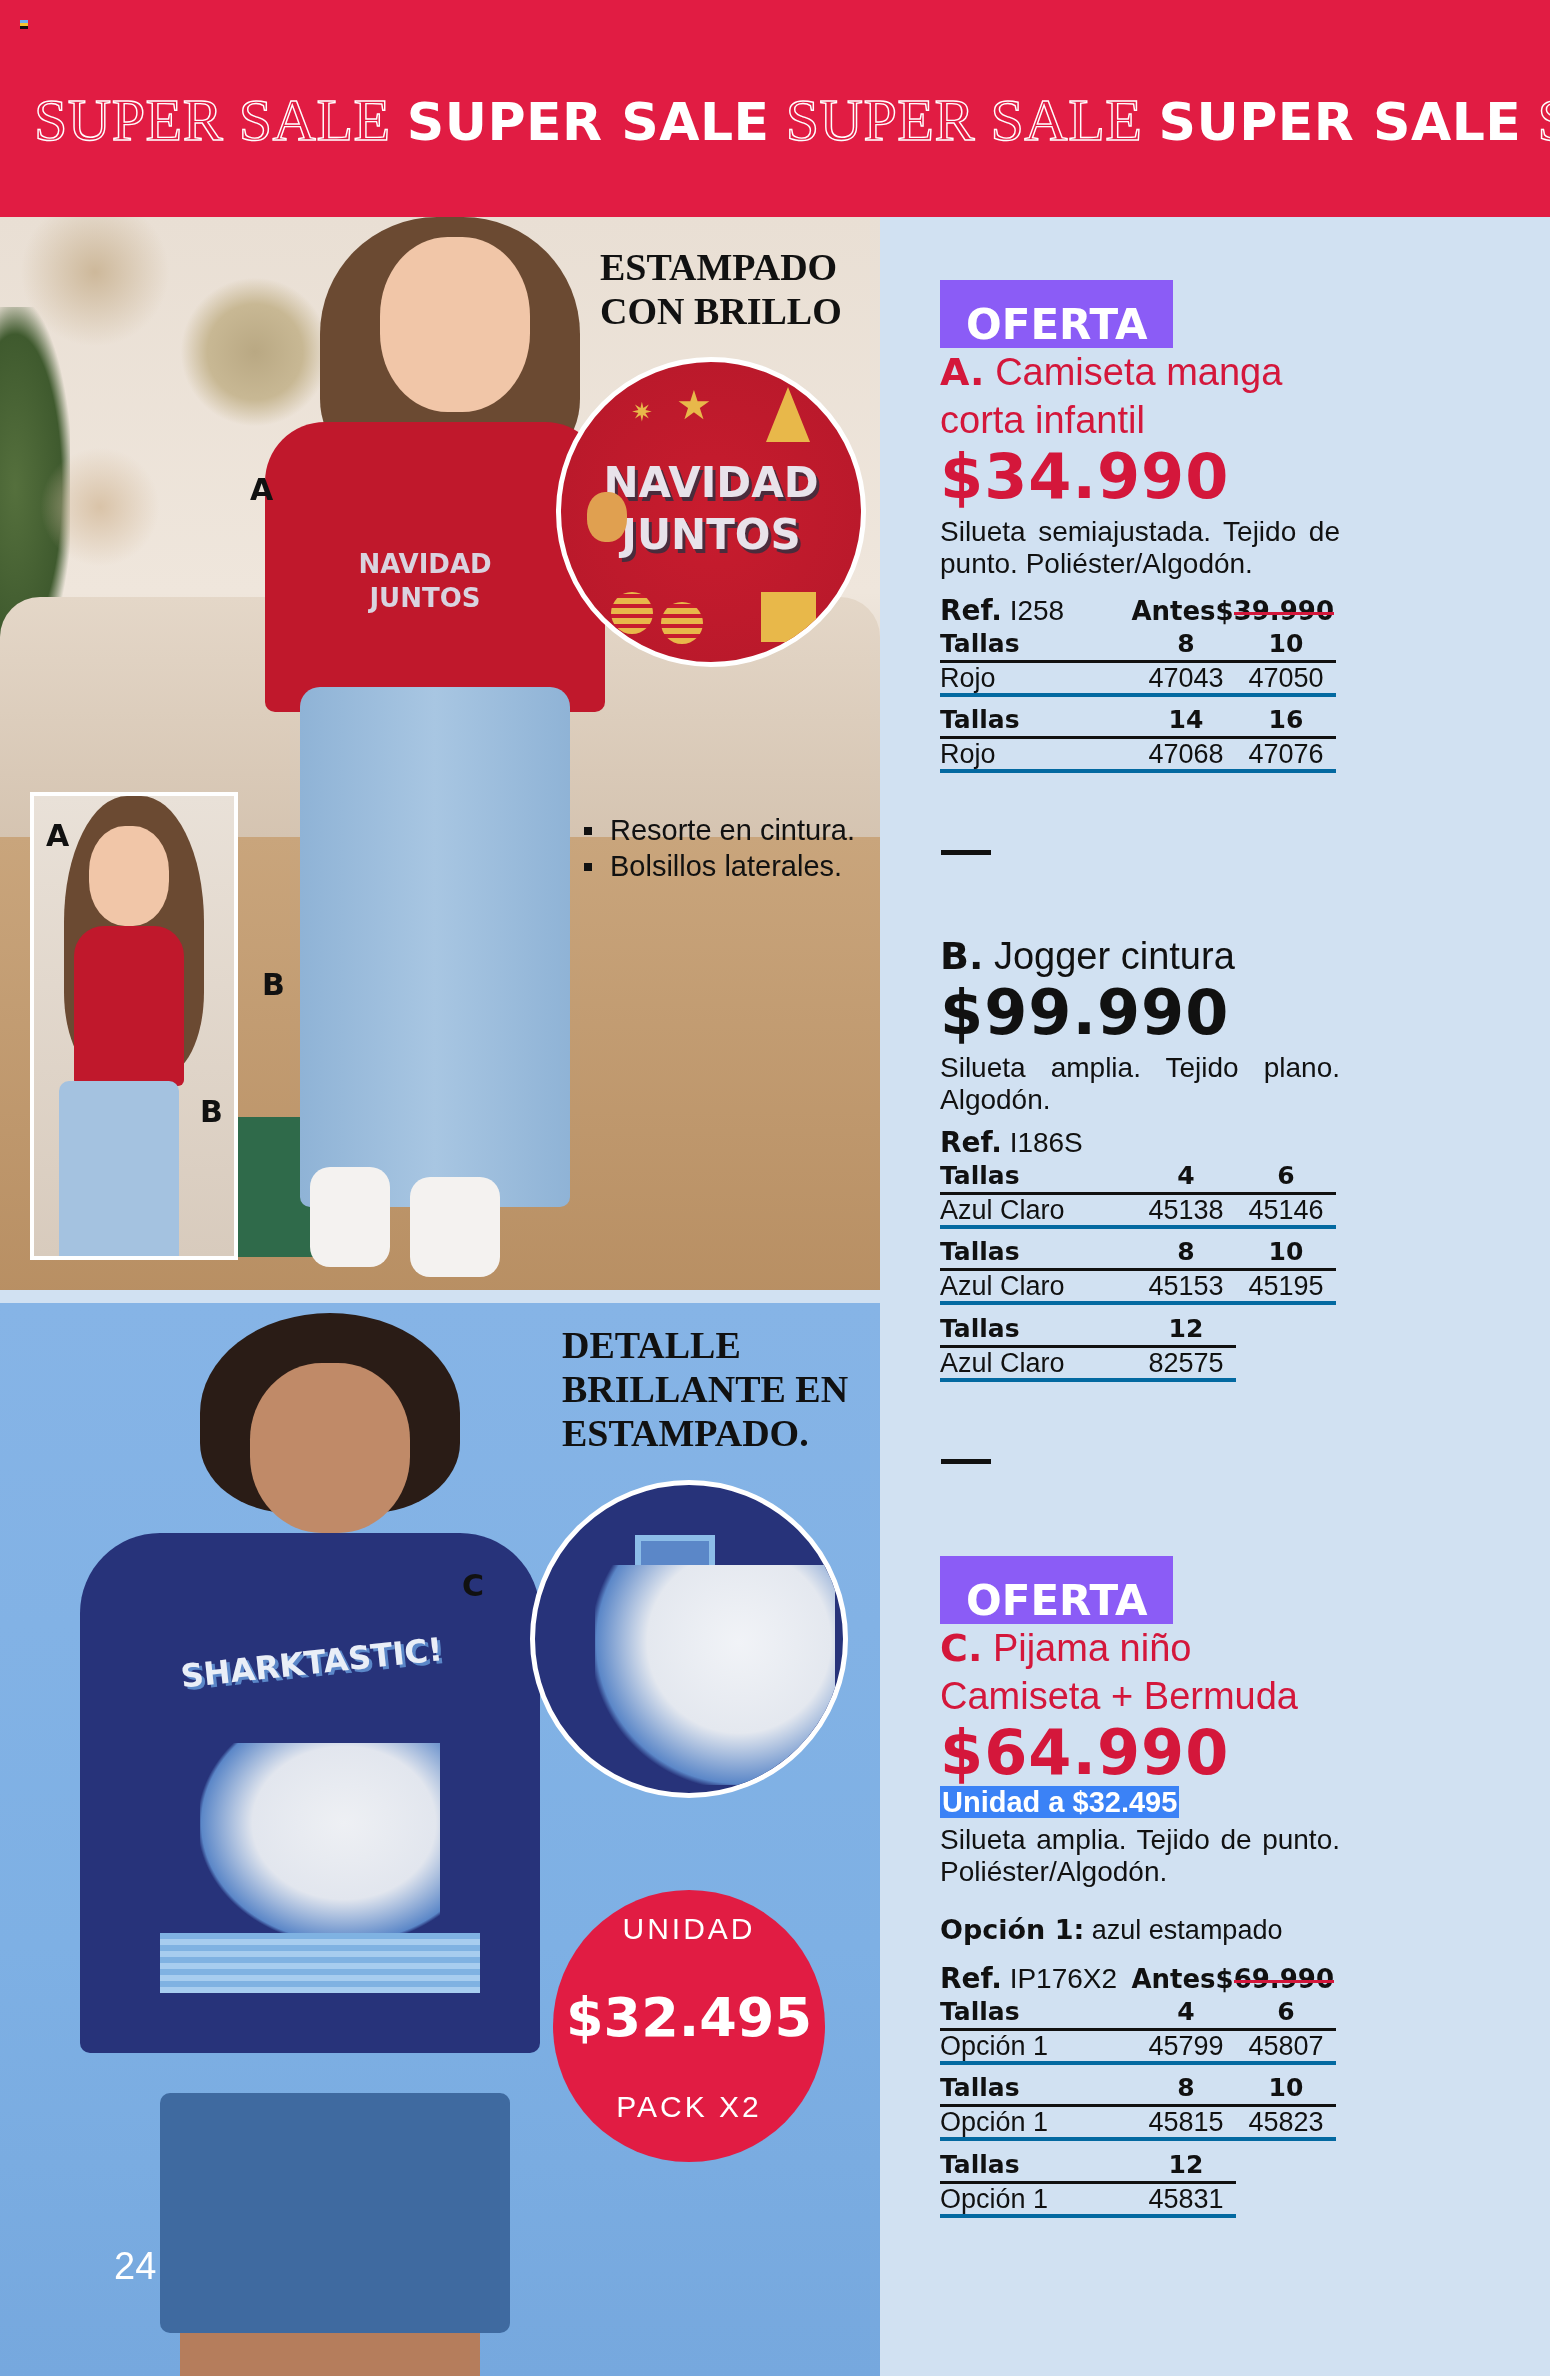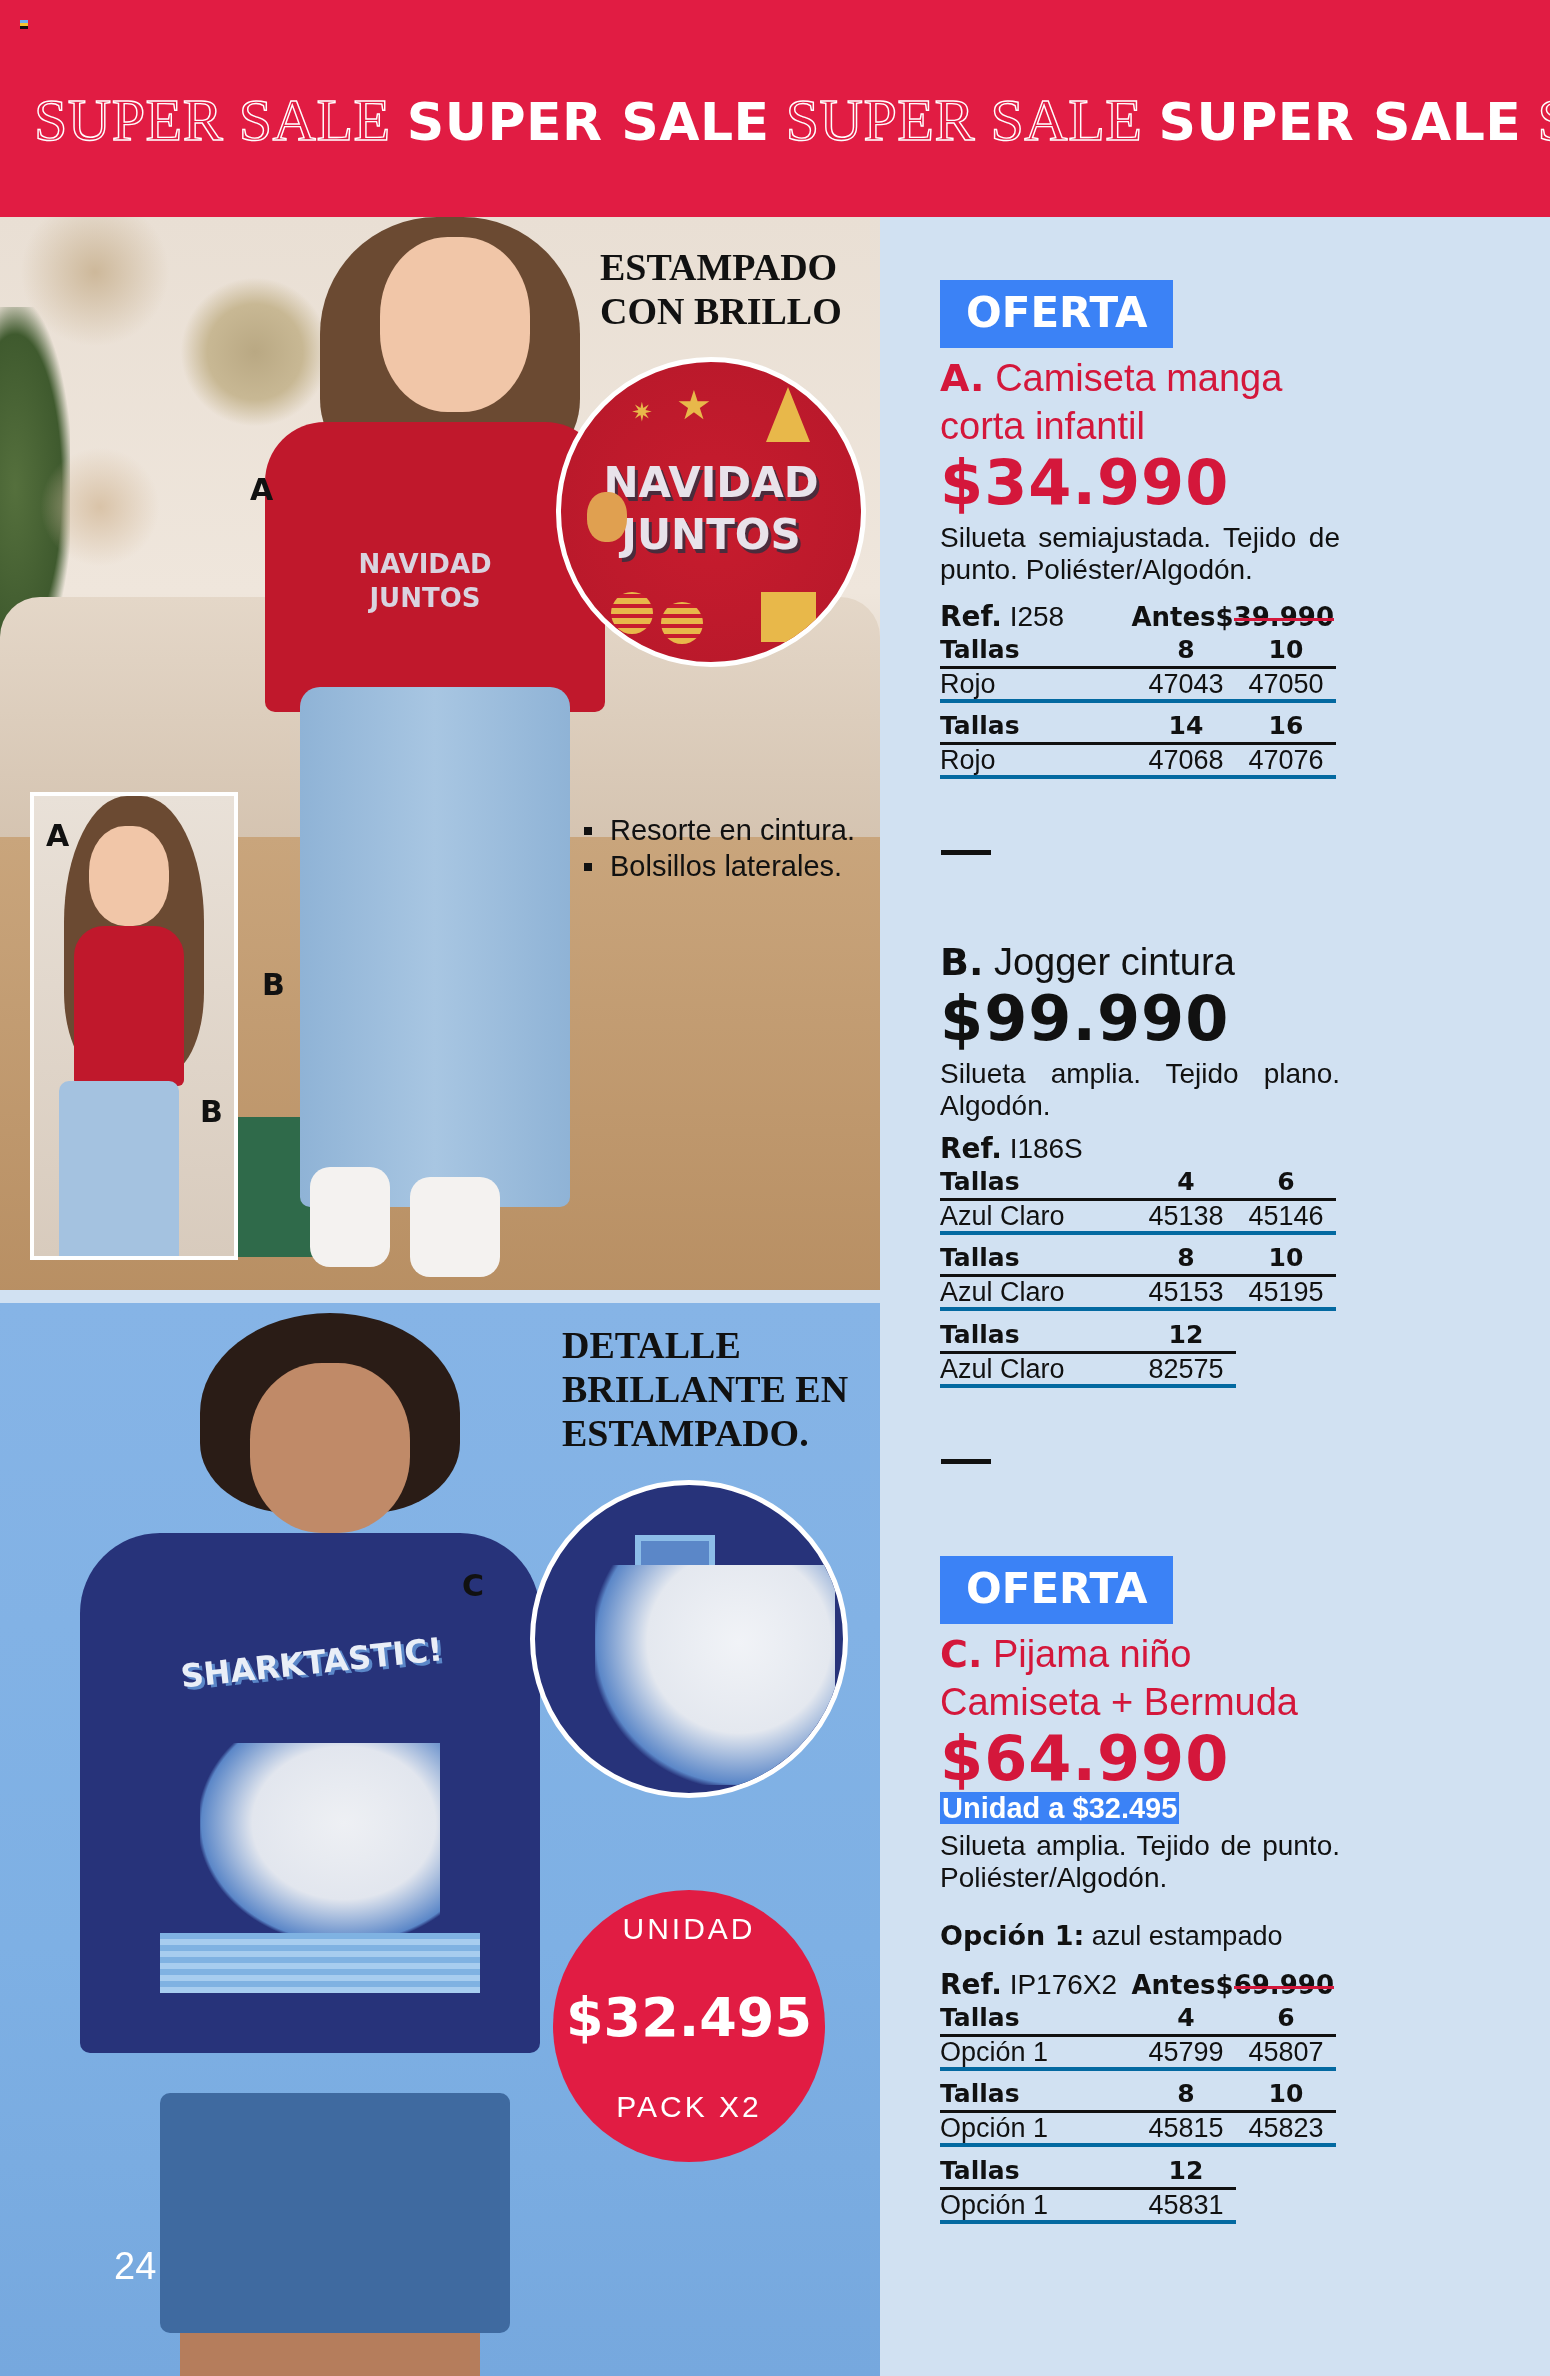--- a/index.html
+++ b/index.html
@@ -26,22 +26,22 @@
   .bullets li { position:relative; padding-left:30px; }
   .bullets li::before { content:""; position:absolute; left:4px; top:15px; width:8px; height:8px; background:#111; }
 
   .circle { position:absolute; border-radius:50%; border:5px solid #fff; overflow:hidden; }
   .price-burst { position:absolute; border-radius:50%; background:#e11c43; color:#fff; text-align:center; font-family:"DejaVu Sans", sans-serif; }
 
   .page-num { position:absolute; left:114px; top:2245px; color:#fff; font-size:38px; font-family:"Liberation Sans", sans-serif; }
 
   
   .col { position:absolute; left:940px; width:400px; color:#111; }
-  .oferta { display:inline-block; background:#3b82f6; color:#fff; font-family:"DejaVu Sans", sans-serif; font-weight:bold; font-size:42px; line-height:66px; height:68px; padding:0 26px; }
-  .title { font-size:38px; line-height:48px; margin-top:6px; }
+  .oferta { display:inline-block; background:#8b5cf6; color:#fff; font-family:"DejaVu Sans", sans-serif; font-weight:bold; font-size:42px; line-height:66px; height:68px; padding:12px 26px; }
+  .title { font-size:38px; line-height:48px; }
   .title b { font-family:"DejaVu Sans", sans-serif; }
   .red { color:#d4173b; }
   .price { font-family:"DejaVu Sans", sans-serif; font-weight:bold; font-size:62px; line-height:66px; letter-spacing:1px; }
   .unidad { display:inline-block; background:#3b82f6; color:#fff; font-family:"Liberation Sans", sans-serif; font-weight:bold; font-size:29px; line-height:32px; padding:0 2px; }
   .desc { font-size:28px; line-height:32px; text-align:justify; margin-top:6px; }
   .opt { font-size:27px; line-height:44px; margin-top:20px; }
   .opt b { font-family:"DejaVu Sans", sans-serif; }
   .ref-row { display:flex; justify-content:space-between; font-size:28px; line-height:34px; margin-top:10px; width:394px; }
   .ref-row b { font-family:"DejaVu Sans", sans-serif; }
   .antes { font-family:"DejaVu Sans", sans-serif; font-weight:bold; font-size:26px; }

